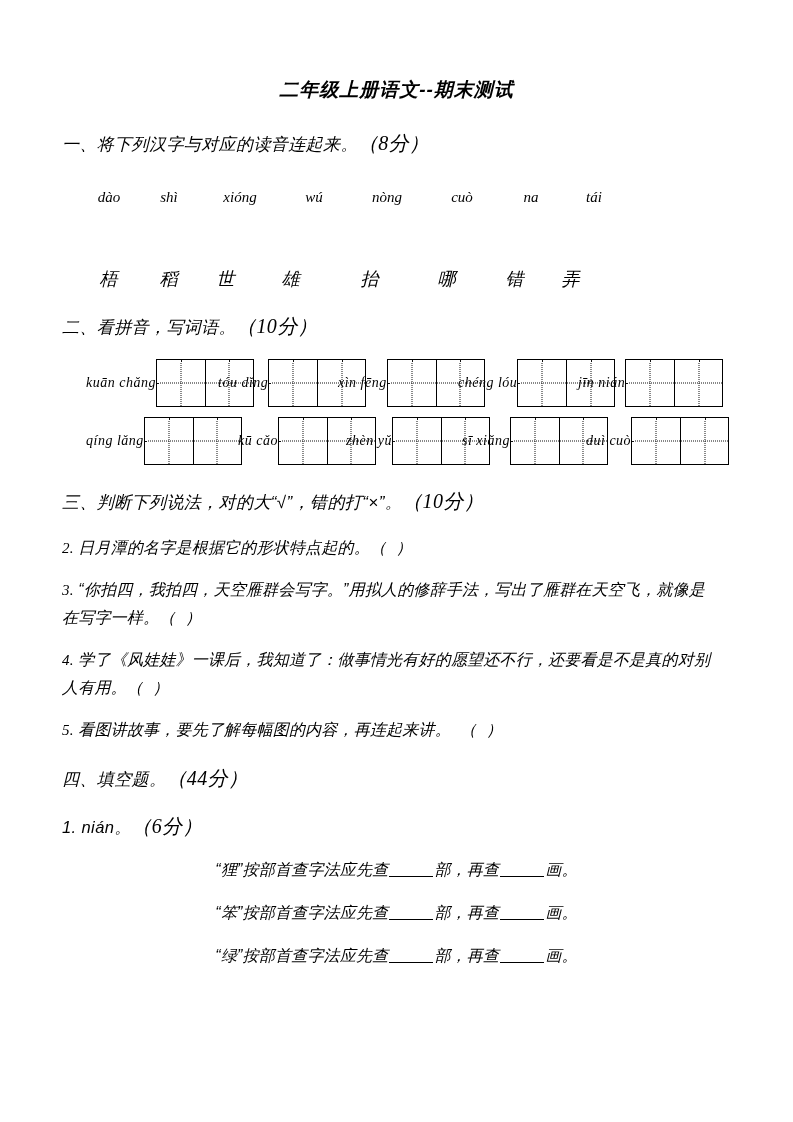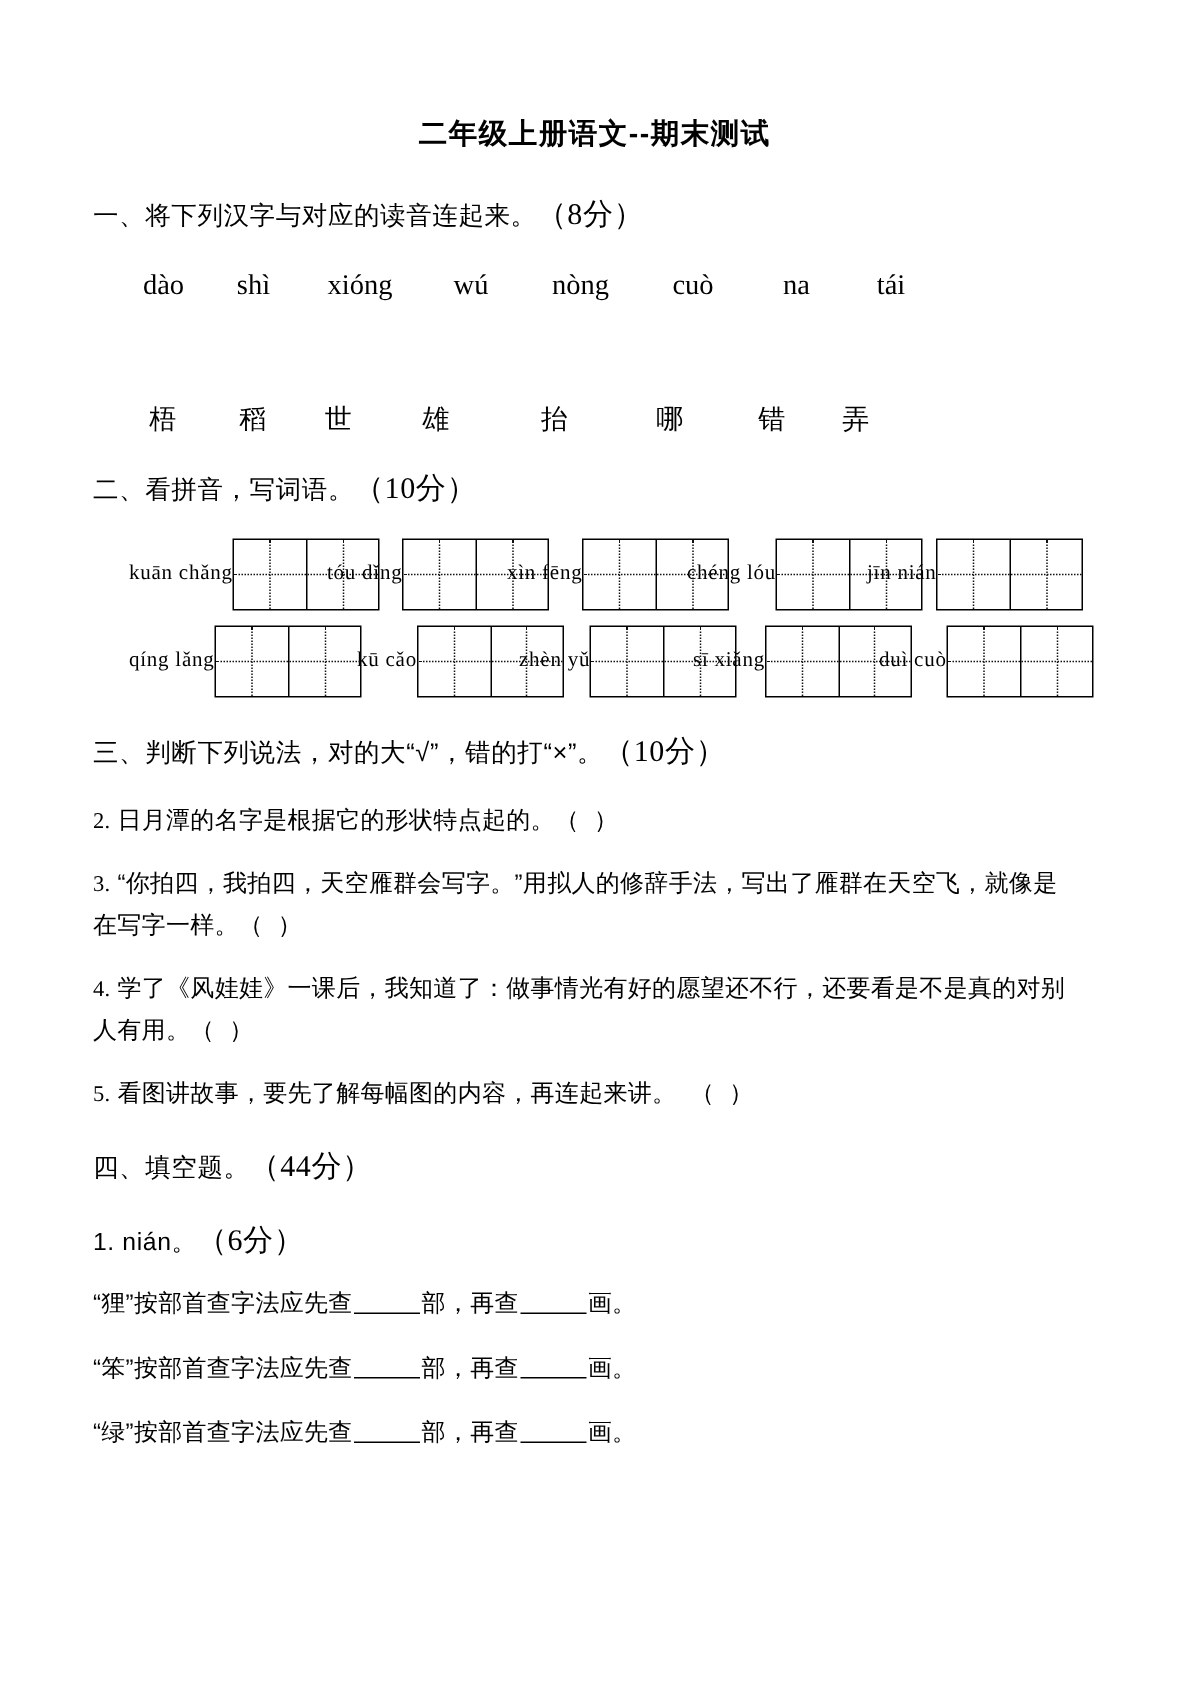--- a/index.html
+++ b/index.html
@@ -14,20 +14,21 @@
     color: #000000;
     position: relative;
     overflow: hidden;
   }
   .page {
     width: 793px;
     height: 1122px;
     box-sizing: border-box;
     padding: 78px 62px 0 62px;
     position: relative;
+    font-style: italic;
   }
   .doc-title {
     text-align: center;
     font-size: 19px;
     font-family: "Liberation Sans", "DejaVu Sans", sans-serif;
     letter-spacing: 1px;
     margin: 0 0 26px 0;
     line-height: 1.3;
     white-space: nowrap;
   }
@@ -39,24 +40,24 @@
     white-space: nowrap;
   }
   .score {
     font-family: "Liberation Serif", "DejaVu Serif", serif;
     font-size: 20px;
   }
   
   .pinyin-row {
     display: flex;
     font-family: "Liberation Serif", "DejaVu Serif", serif;
-    font-size: 19px;
+    font-size: 15px;
     margin: 0 0 0 18px;
     height: 30px;
-    align-items: center;
+    align-items: flex-end;
   }
   .pinyin-row .cell {
     text-align: center;
     white-space: nowrap;
   }
   .hanzi-row {
     display: flex;
     font-size: 18px;
     margin: 0 0 0 18px;
     height: 34px;
@@ -144,20 +145,21 @@
   .sub-heading {
     font-size: 16.5px;
     margin: 0 0 16px 0;
     letter-spacing: 0.4px;
   }
   .dict-line {
     font-size: 16px;
     line-height: 1.7;
     margin: 0 0 16px 0;
     letter-spacing: 0.2px;
+    text-align: center;
   }
   .fill-blank {
     display: inline-block;
     width: 44px;
     border-bottom: 1.4px solid #000;
     margin: 0 1px;
     vertical-align: -2px;
   }
 </style>
 </head>

